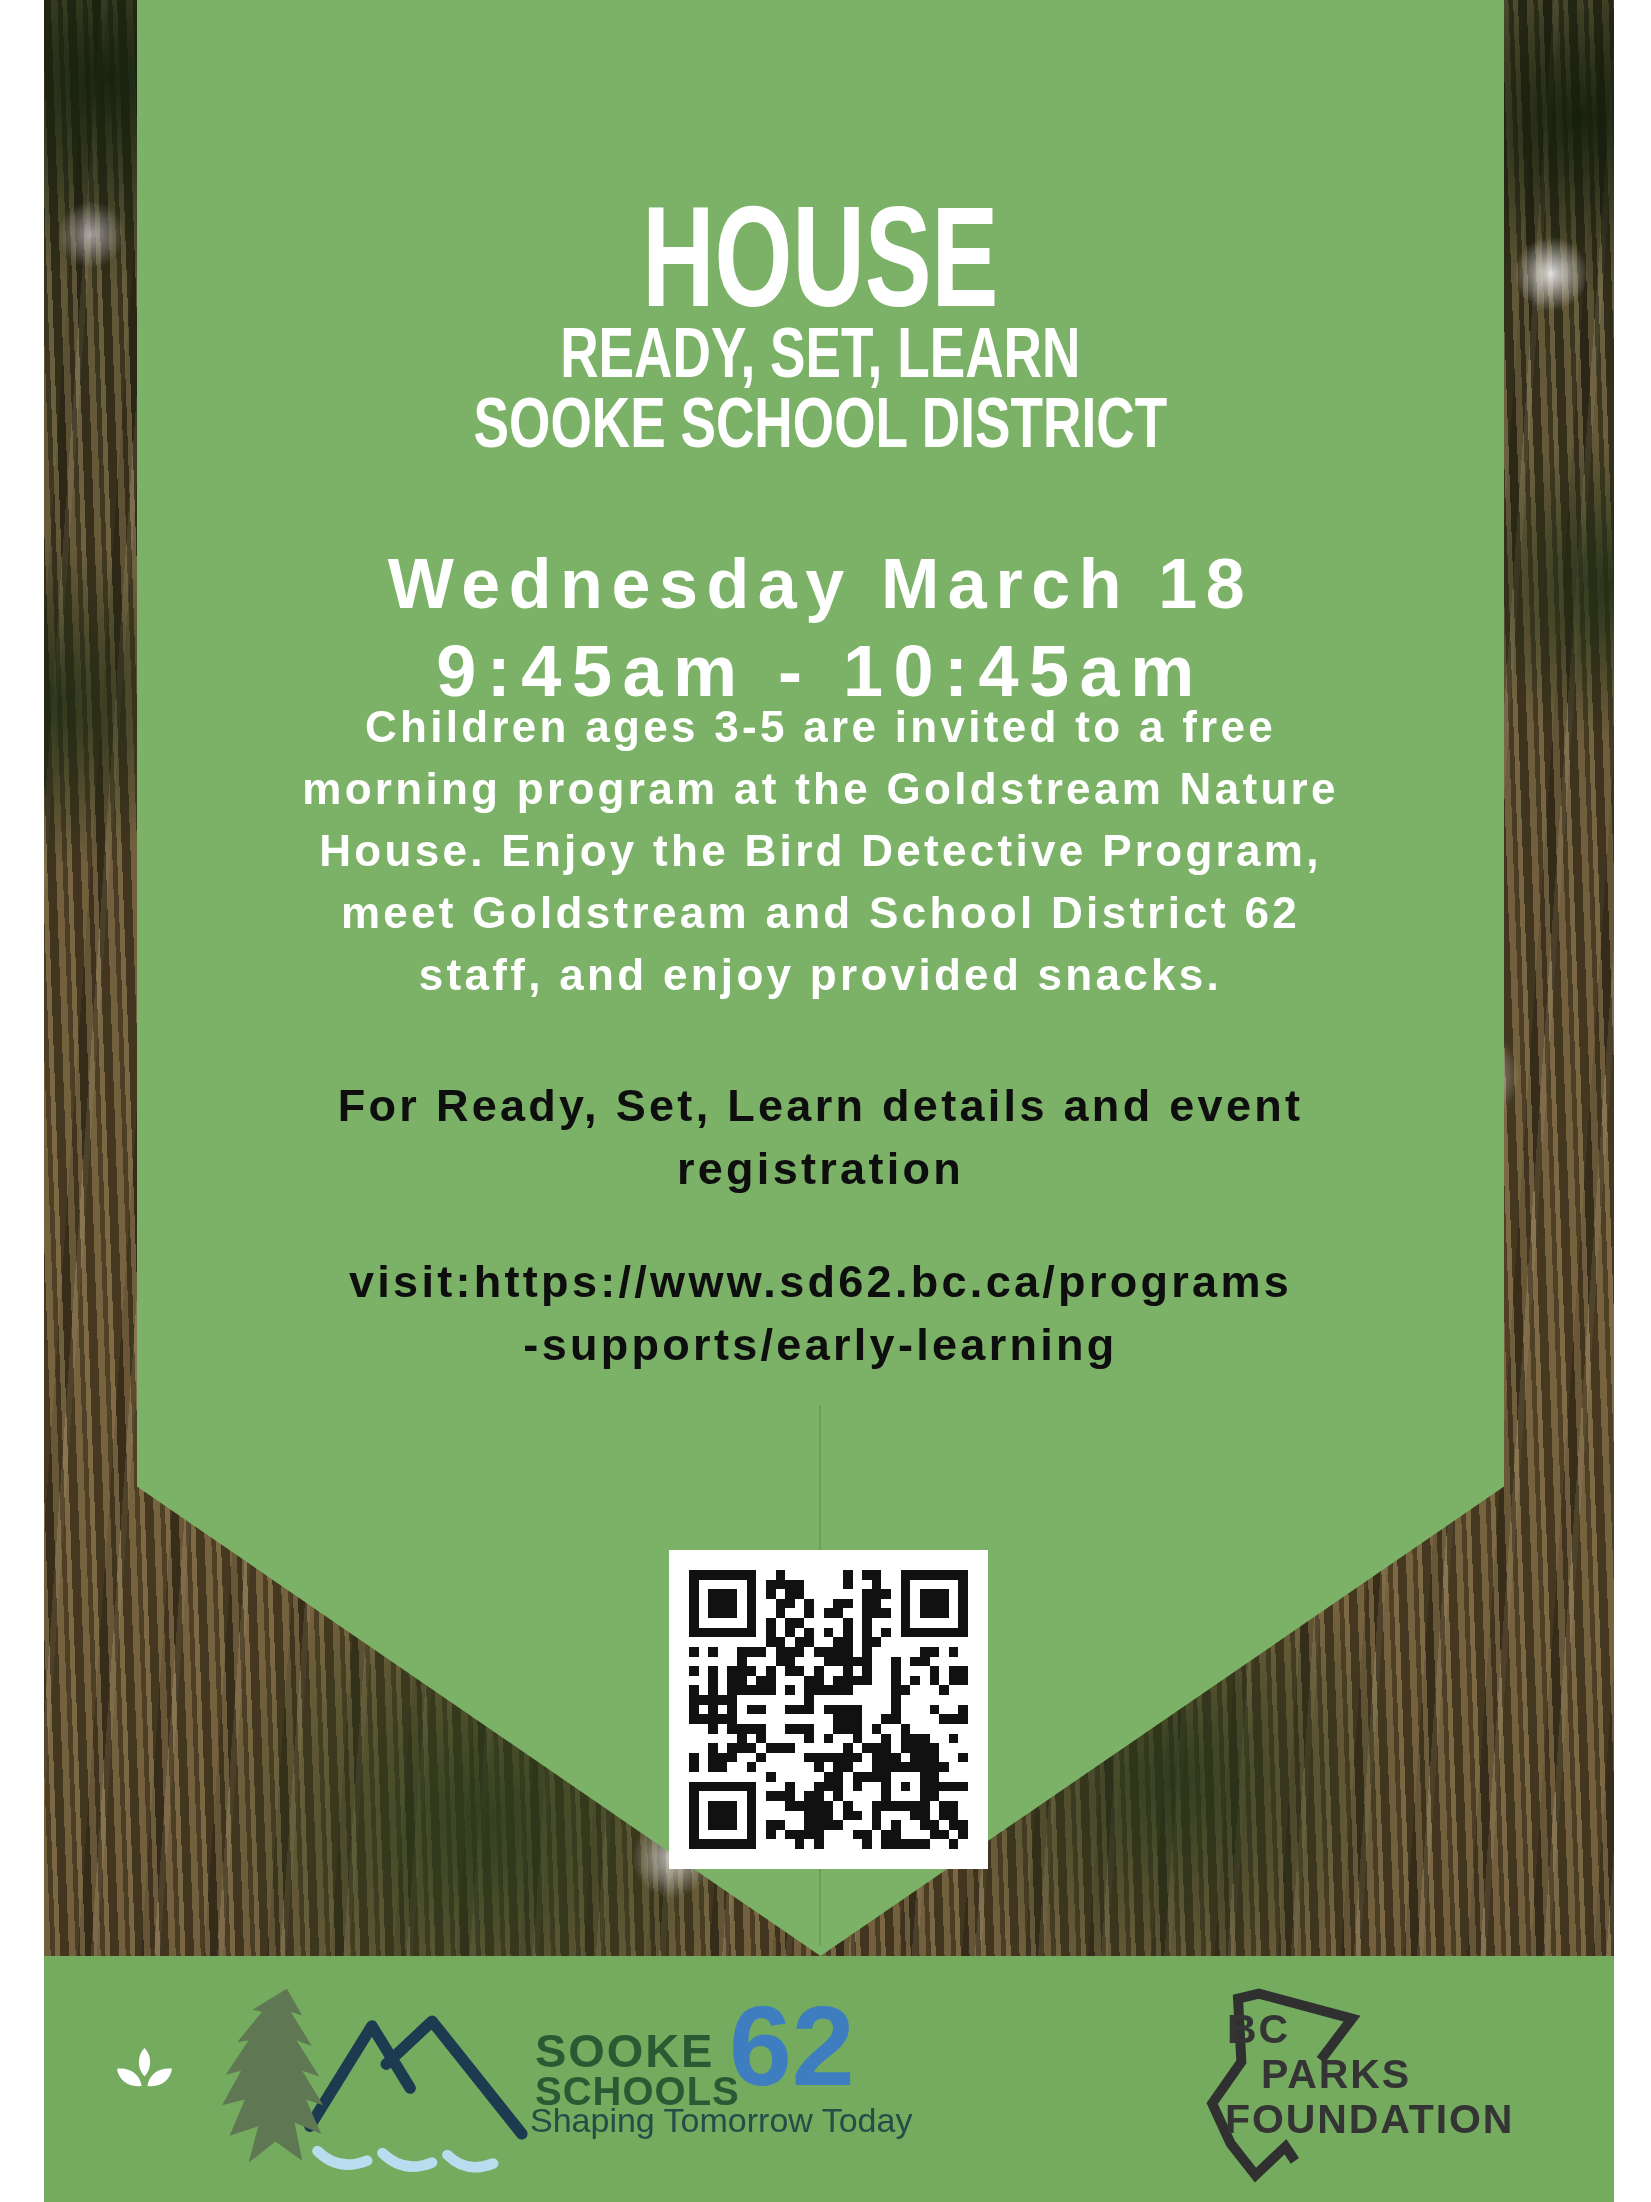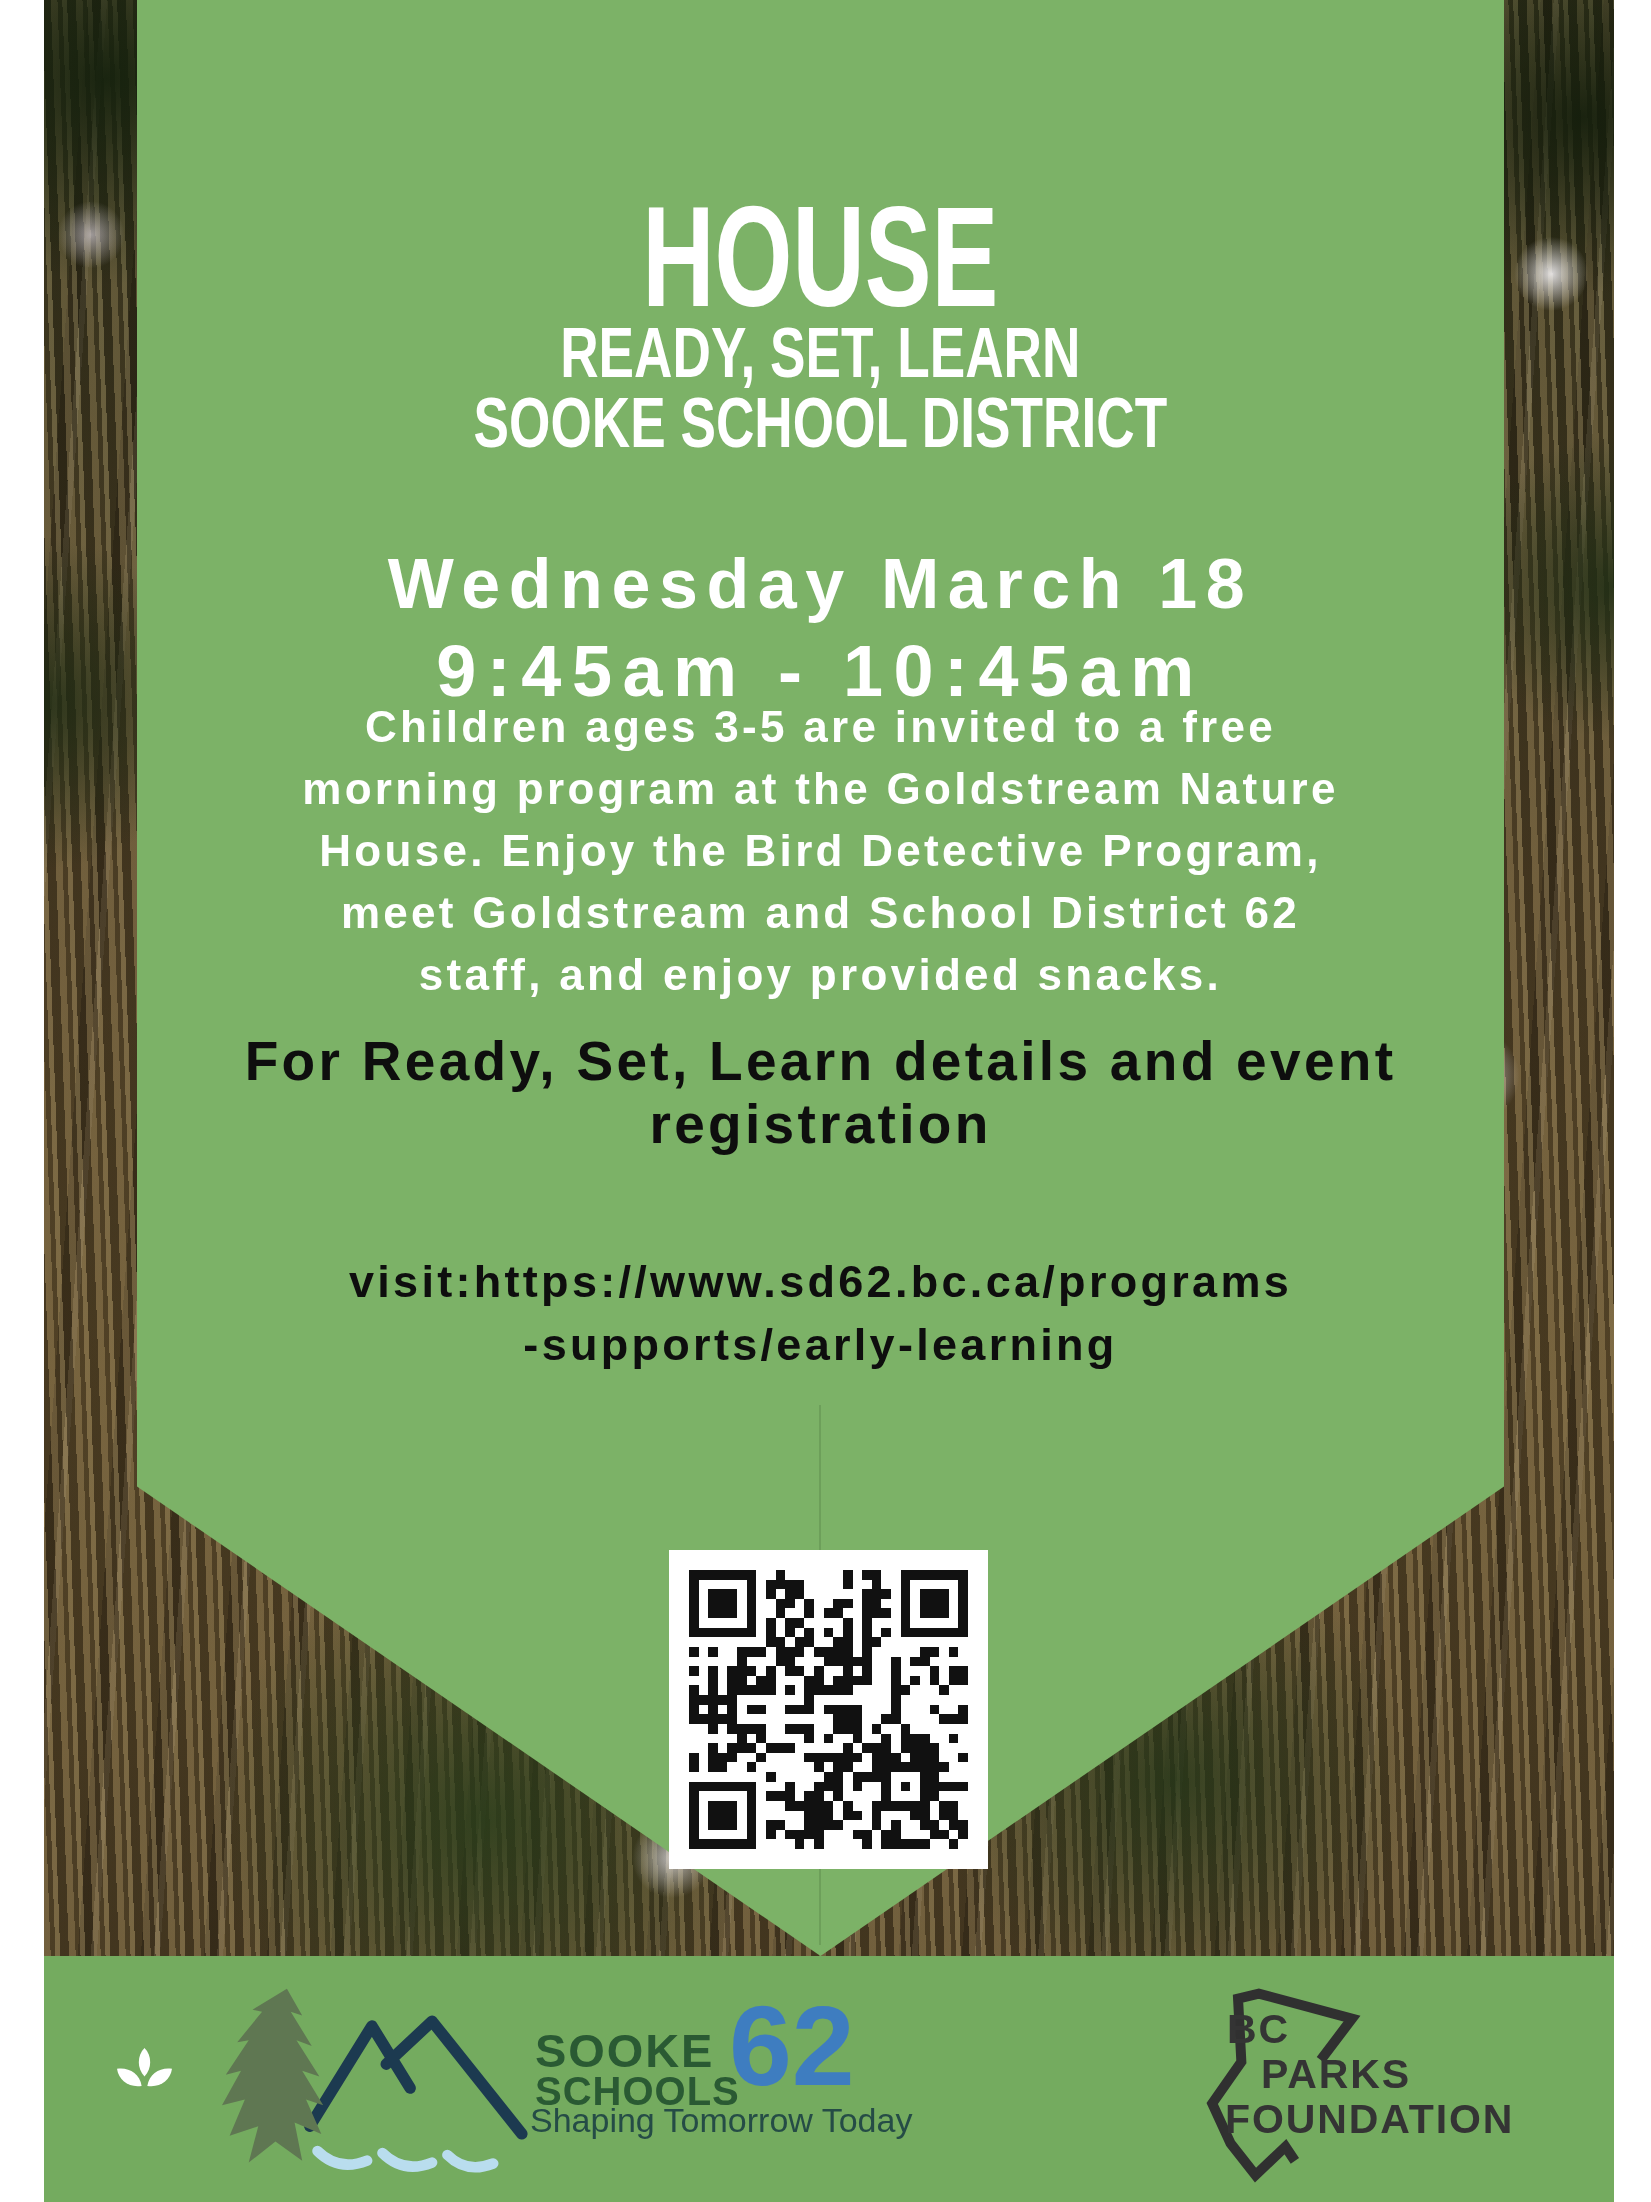--- a/index.html
+++ b/index.html
@@ -54,21 +54,21 @@
   .bt{position:absolute;left:137px;width:1367px;text-align:center;color:var(--text_light);font-weight:bold;}
   .cond{display:inline-block;transform:scaleX(.70);transform-origin:center;white-space:nowrap;}
   .cond2{display:inline-block;transform:scaleX(.76);transform-origin:center;white-space:nowrap;}
   #title1{top:55px;font-size:143px;line-height:1;}
   #title2{top:185px;font-size:143px;line-height:1;}
   #sub1{top:318px;font-size:70px;line-height:1;}
   #sub2{top:388px;font-size:70px;line-height:1;}
   #date{top:549px;font-size:70px;line-height:1;letter-spacing:8.6px;}
   #time{top:635px;font-size:72px;line-height:1;letter-spacing:10.5px;}
   #desc{top:696px;font-size:44px;line-height:62px;letter-spacing:3.3px;}
-  #reg{top:1030px;font-size:55px;line-height:63px;letter-spacing:3.3px;color:var(--text_dark);text-align:center;}
+  #reg{top:1074px;font-size:45px;line-height:63px;letter-spacing:3.3px;color:var(--text_dark);text-align:center;}
   #url{top:1250px;font-size:45px;line-height:63px;letter-spacing:3.3px;color:var(--text_dark);}
   #cta{top:1447px;font-size:64px;line-height:1;letter-spacing:10.5px;color:var(--dark_green);}
   
   .qr-box{
     position:absolute;left:669px;top:1550px;width:319px;height:319px;background:#ffffff;
     display:flex;align-items:center;justify-content:center;
   }
   
   .footer{
     position:absolute;left:44px;top:1956px;width:1570px;height:247px;

